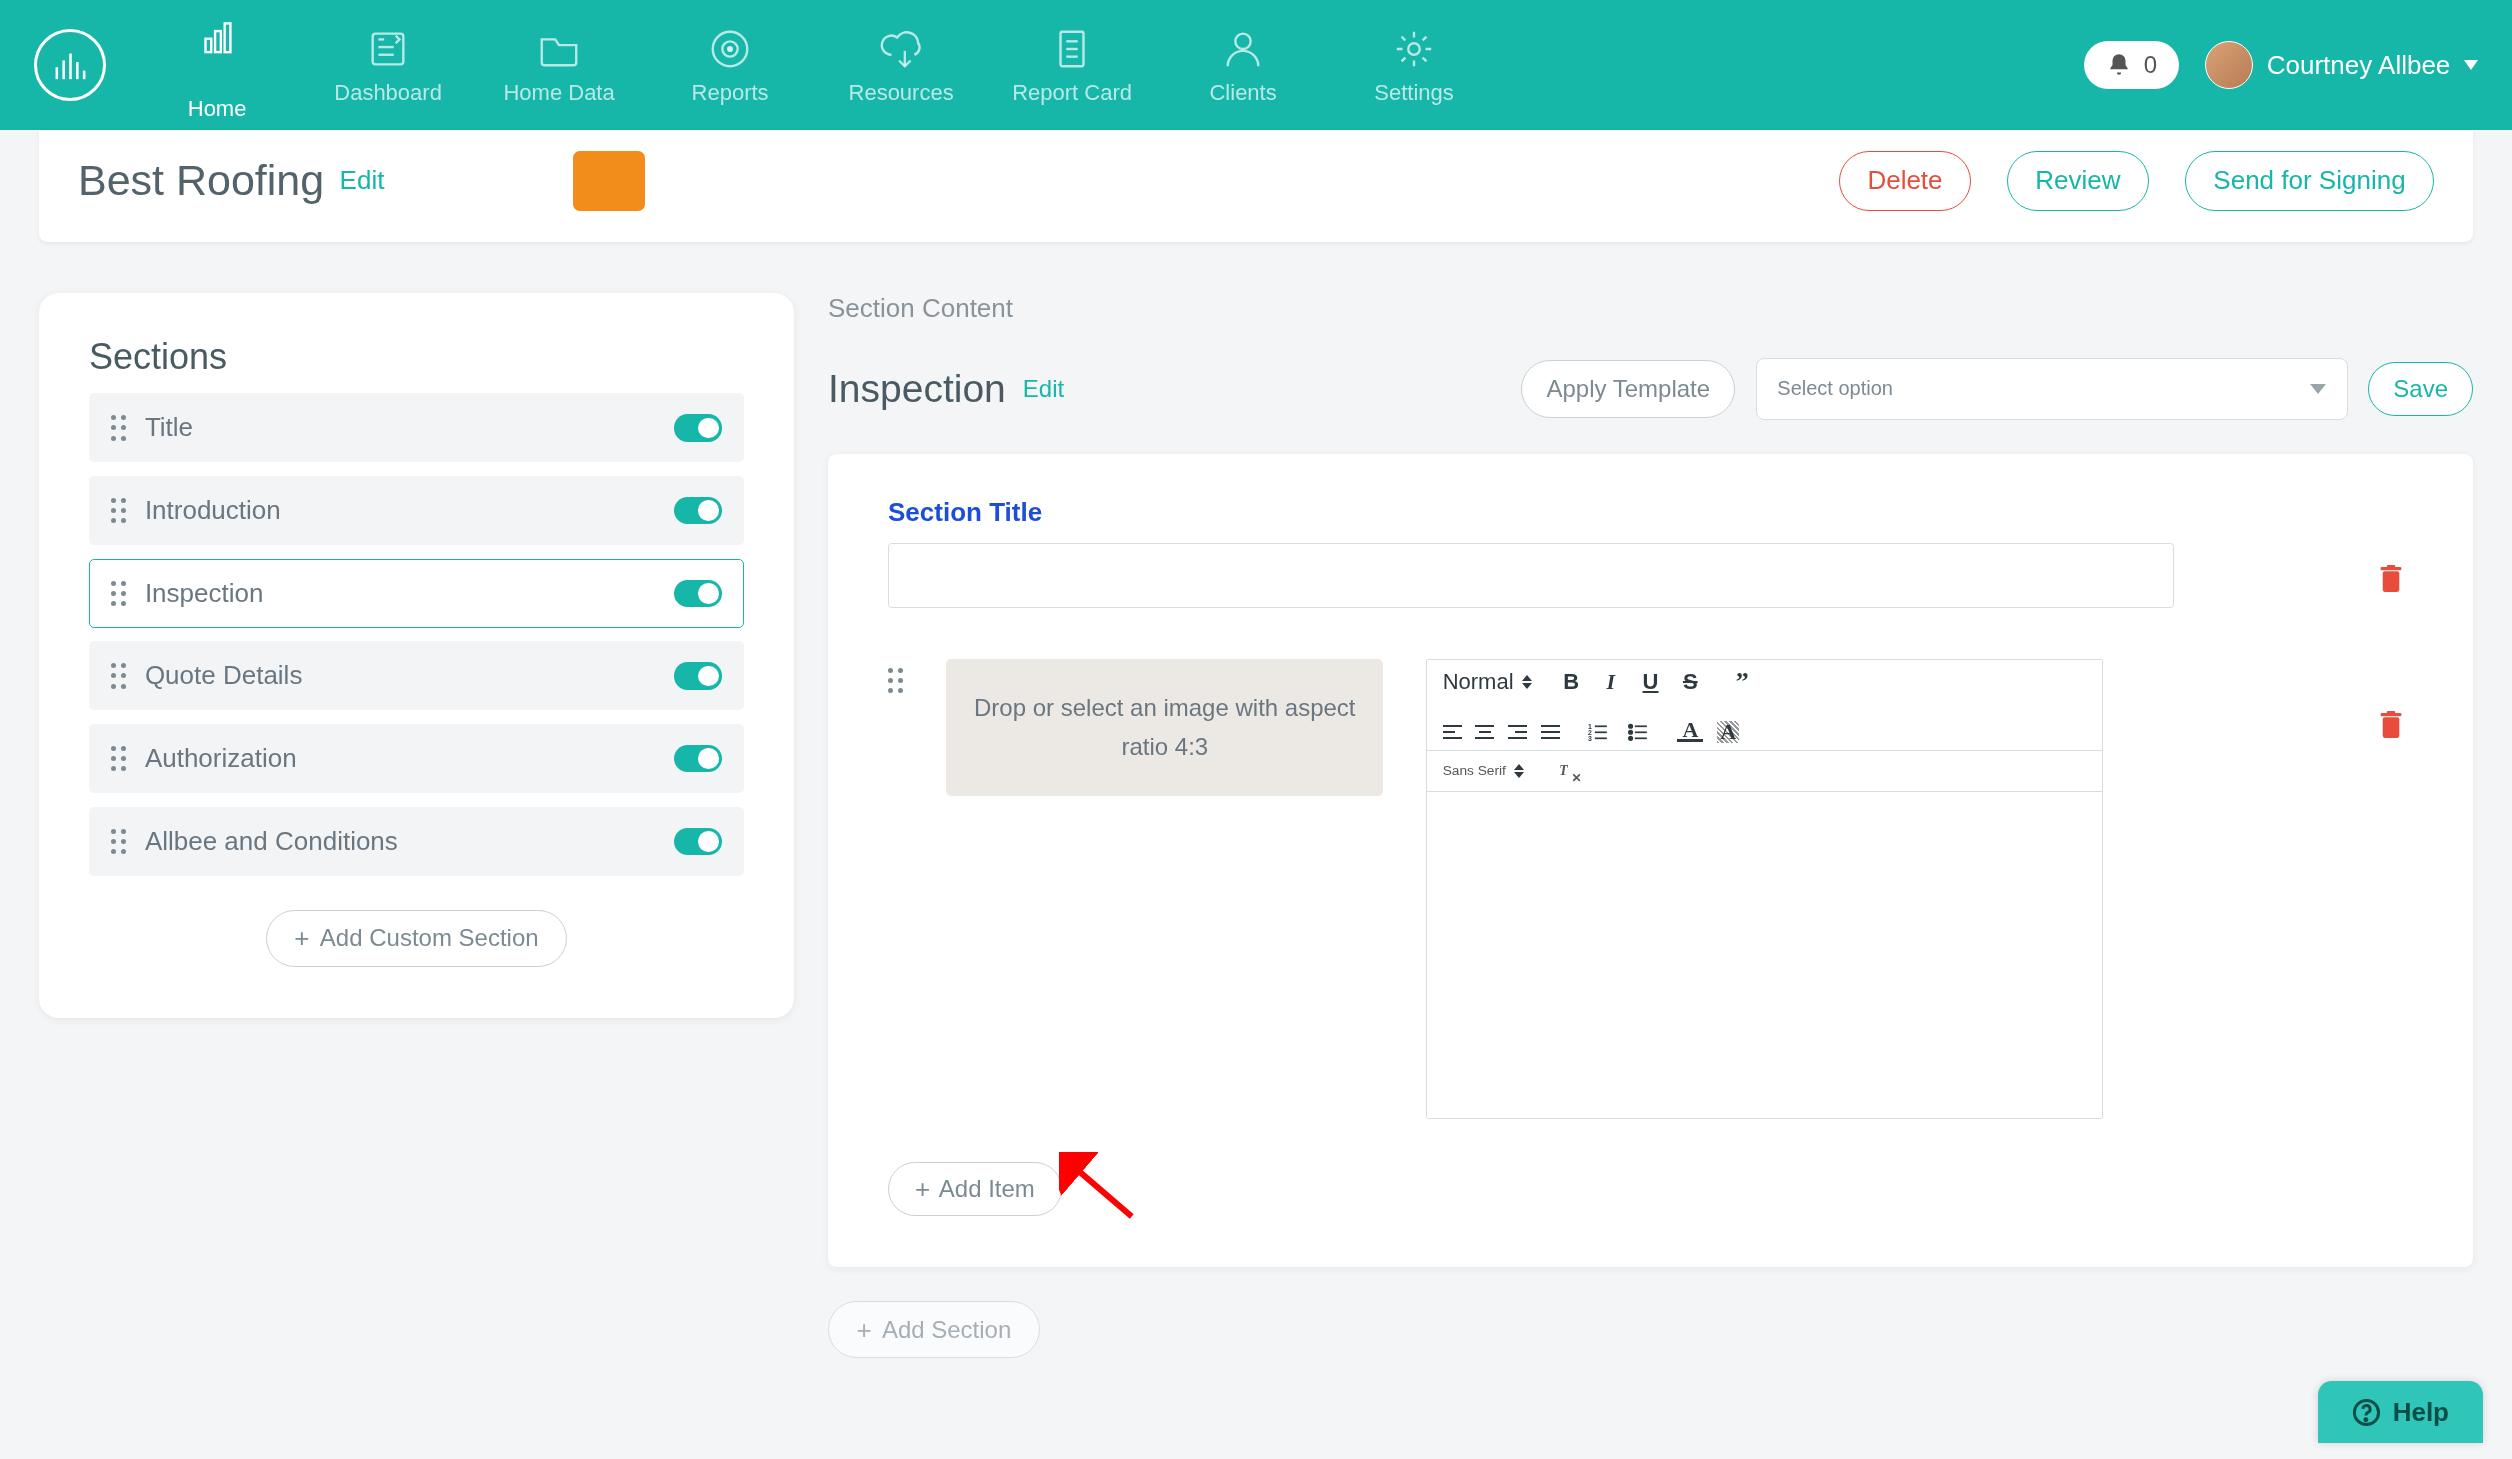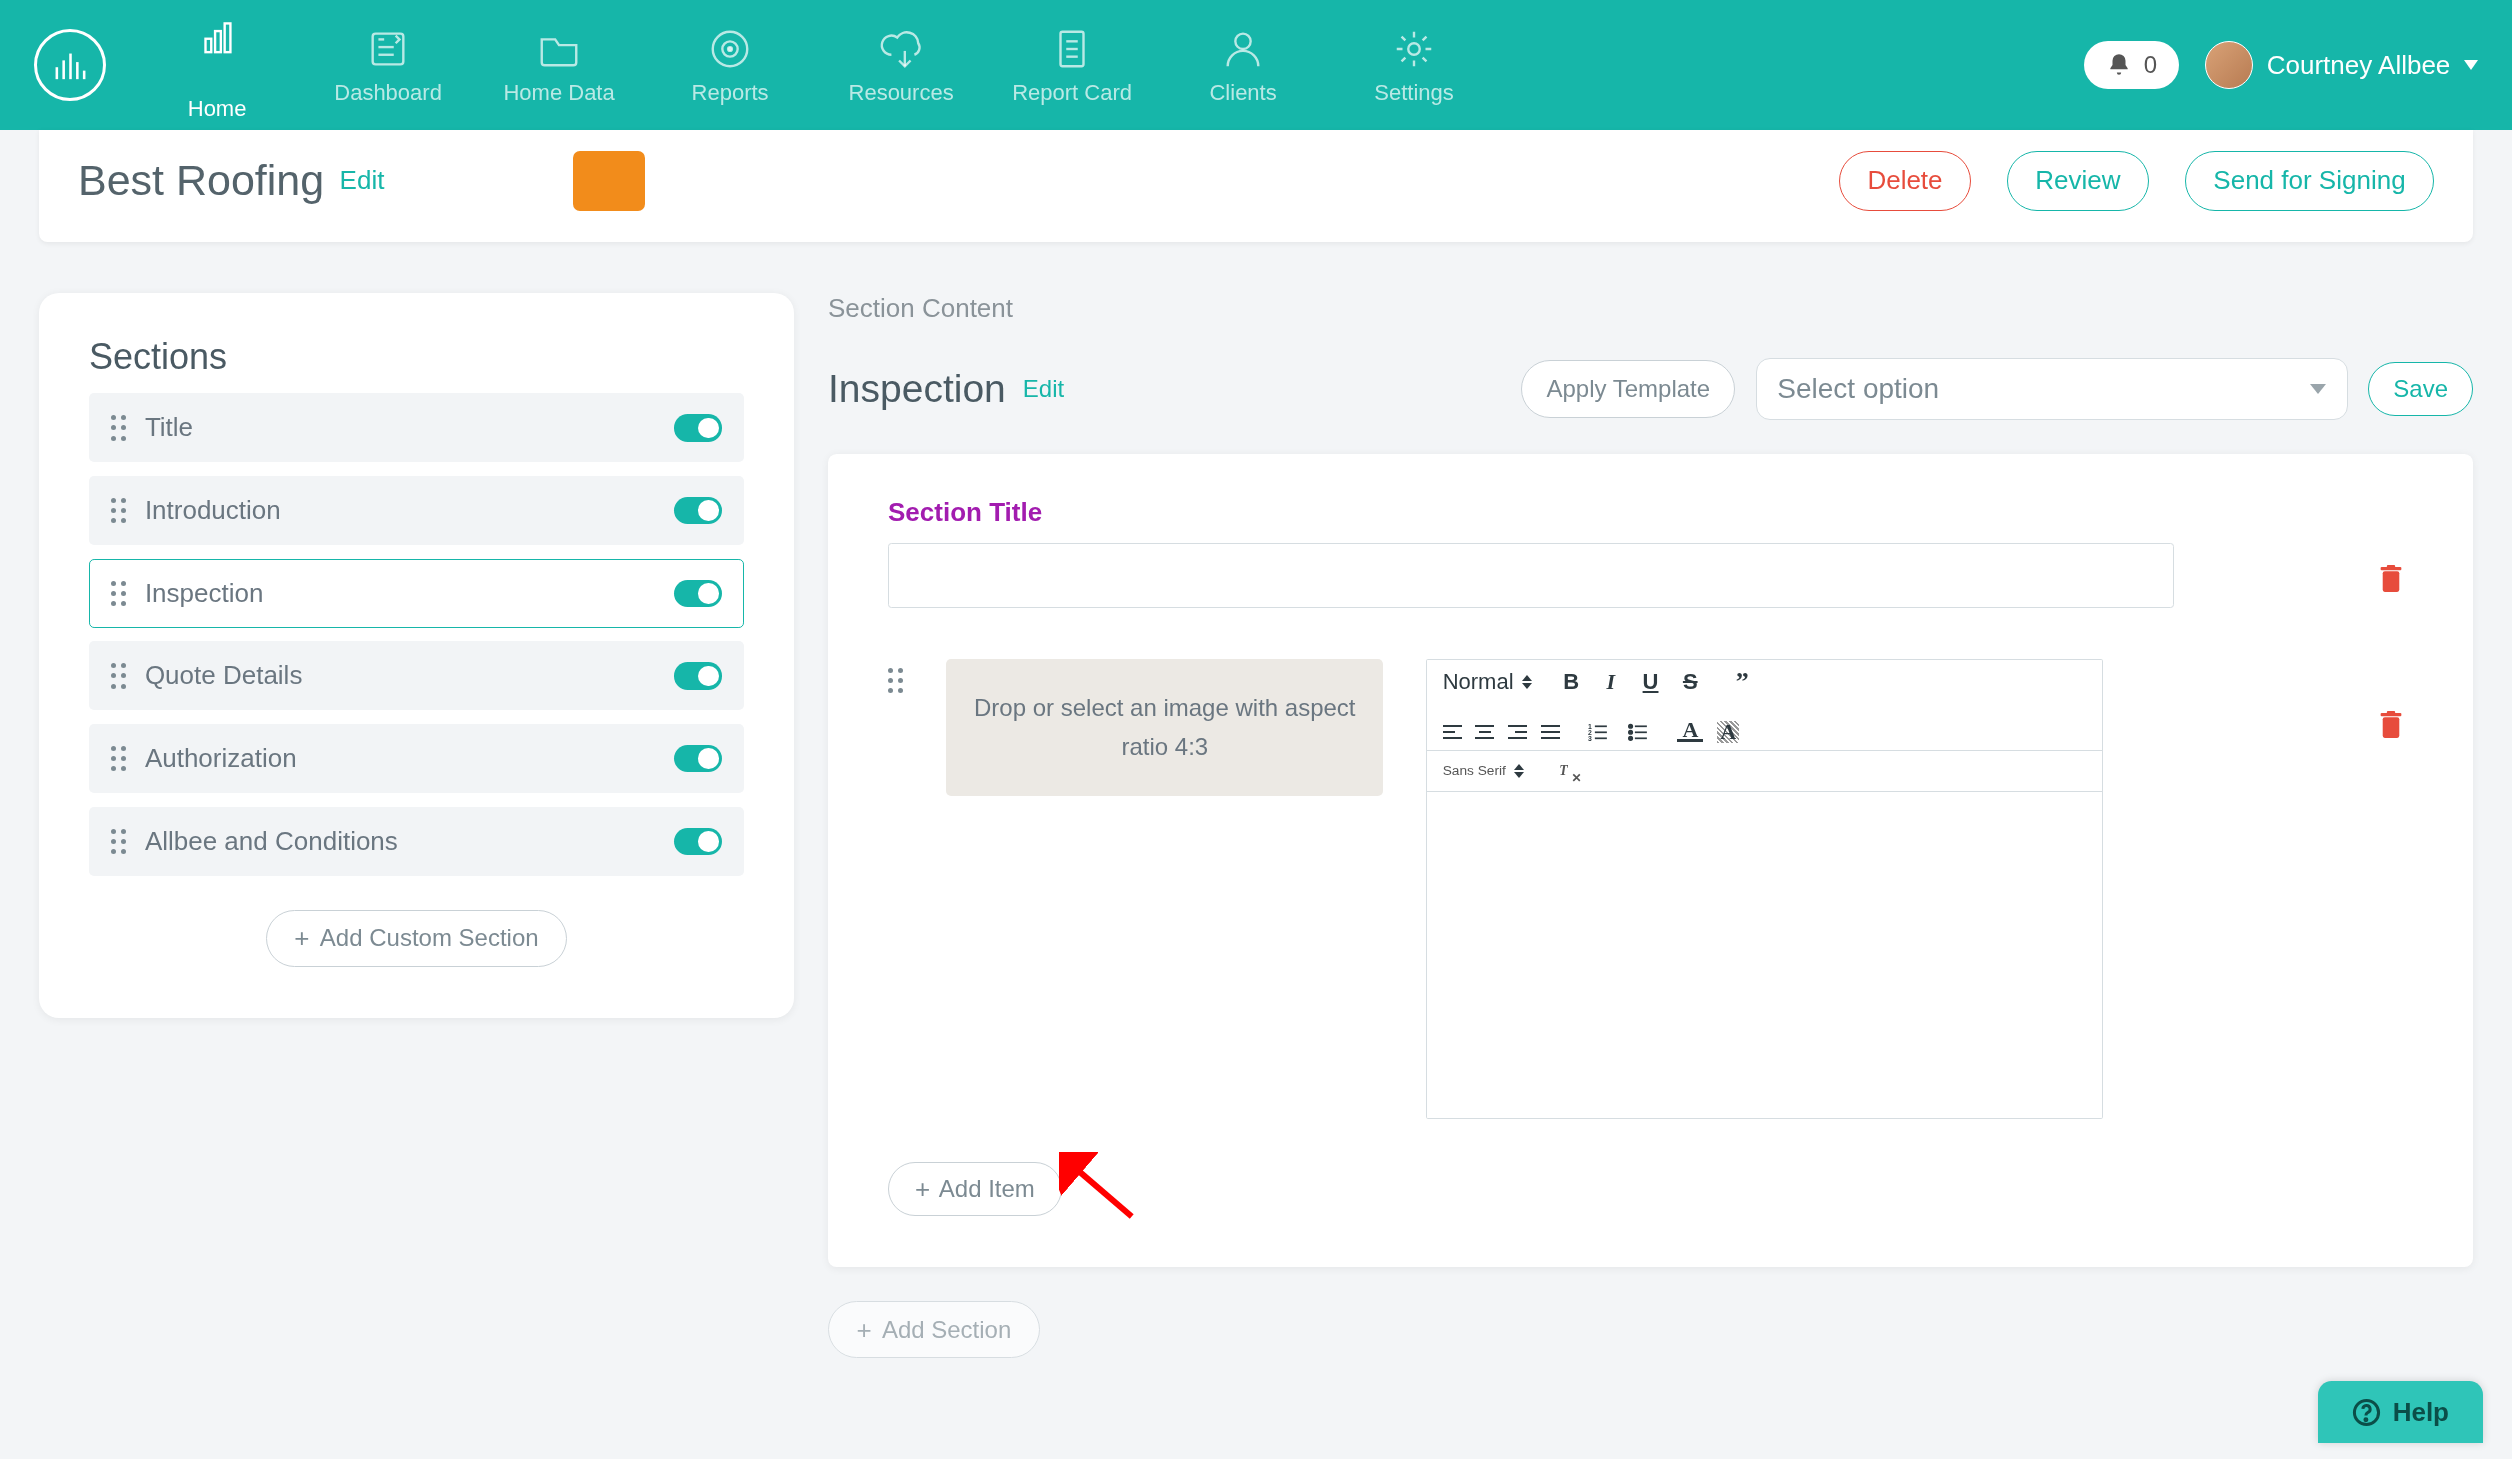--- a/index.html
+++ b/index.html
@@ -53,28 +53,28 @@
     .btn-ghost { border:1.7px solid #c9d1d6; background:#fff; border-radius:34px; padding: 13.7px 27.4px; font-size: 24px; color:#7c8a92; display:flex; align-items:center; gap:10.3px; cursor:pointer; }
     .plus-icon { font-size: 26px; line-height:1; }
 
     
     .right-content { flex:1; }
     .sc-label { font-size: 26px; color:#8a9399; margin-bottom: 34px; }
     .sc-header-row { display:flex; align-items:center; gap: 17px; margin-bottom: 34px; }
     .sc-title { font-size: 39px; color:#4a5a63; font-weight:500; }
     .sc-edit { font-size: 24px; color:#16b6a9; cursor:pointer; }
     .sc-header-right { margin-left:auto; display:flex; align-items:center; gap: 20.6px; }
-    .select-box { border:0.9px solid #d6dde1; background:#fff; border-radius:14px; height: 62px; width: 592px; display:flex; align-items:center; padding: 0 20.6px; justify-content:space-between; color:#7c8a92; font-size:28px; cursor:pointer; }
+    .select-box { border:0.9px solid #d6dde1; background:#fff; border-radius:8px; height: 62px; width: 592px; display:flex; align-items:center; padding: 0 20.6px; justify-content:space-between; color:#7c8a92; font-size:20px; cursor:pointer; }
     .select-caret { width:0; height:0; border-left:8.6px solid transparent; border-right:8.6px solid transparent; border-top:10.3px solid #9aa5ab; }
     .btn-apply { border:1.7px solid #c9d1d6; background:#fff; border-radius:34px; padding: 13.7px 24px; font-size:24px; color:#7c8a92; cursor:pointer; }
     .btn-save-small { border:1.7px solid #16b6a9; background:#fff; color:#16b6a9; border-radius:34px; padding: 12px 24px; font-size:24px; cursor:pointer; }
 
     
     .content-card { background:#fff; border-radius:8.6px; box-shadow: 0 1.7px 8.6px rgba(0,0,0,0.06); padding: 43px 60px 51px 60px; position:relative; margin-bottom: 34px; }
-    .field-label { font-size: 26px; color:#a21caf; font-weight:600; margin-bottom: 15.4px; }
+    .field-label { font-size: 26px; color:#1d4ed8; font-weight:600; margin-bottom: 15.4px; }
     .text-input { width: 100%; max-width: 1286px; height: 65px; border:0.9px solid #d6dde1; border-radius:3.4px; padding: 0 15.4px; font-size:24px; }
     .trash { color:#e74c3c; font-size:29px; cursor:pointer; position:absolute; }
     .trash.t1 { right: 69px; top: 111px; }
     .trash.t2 { right: 69px; top: 257px; }
     .row2 { display:flex; gap: 43px; margin-top: 51px; align-items:flex-start; }
     .drag2 { margin-top: 8.6px; }
     .img-drop { background:#ece9e4; width: 437px; height: 137px; border-radius:5.1px; display:flex; align-items:center; justify-content:center; text-align:center; color:#6a7680; font-size:24px; padding: 0 26px; line-height:1.6; cursor:pointer; }
     .editor { border:0.9px solid #d6dde1; border-radius:1.7px; width: 677px; }
     .toolbar { border-bottom:0.9px solid #d6dde1; padding: 8.6px 15.4px 5.1px 15.4px; display:flex; flex-wrap:wrap; row-gap:12px; column-gap: 26px; align-items:center; font-size:22px; color:#2e3a40; }
     .tb-select { display:flex; align-items:center; gap:8.6px; }

